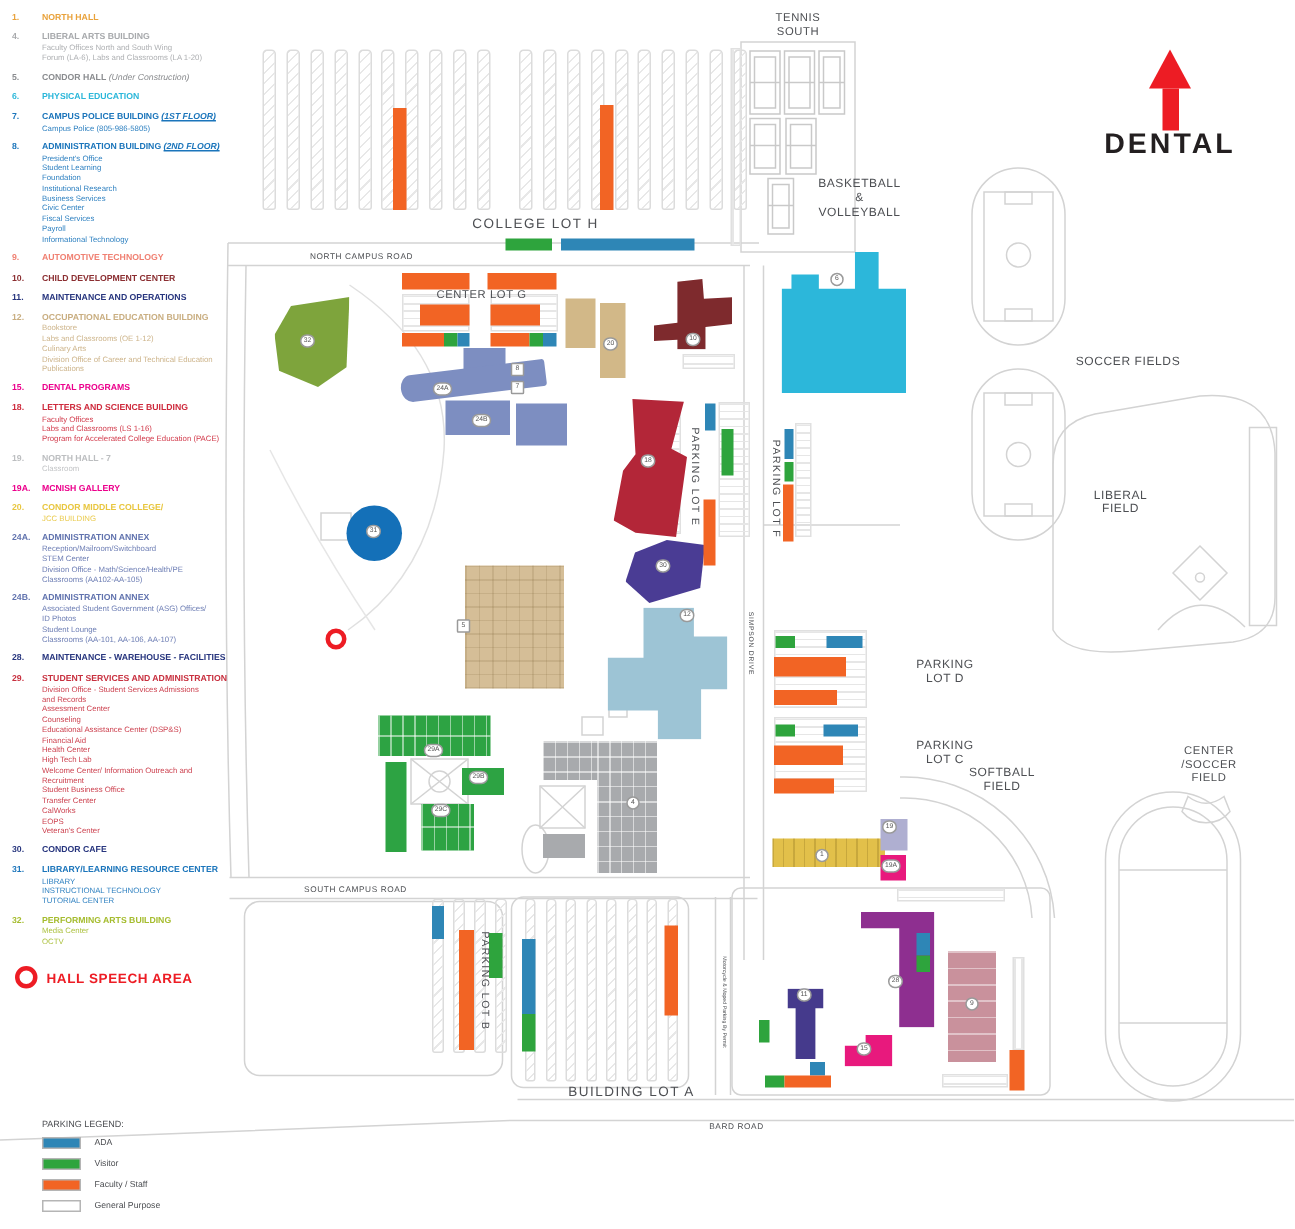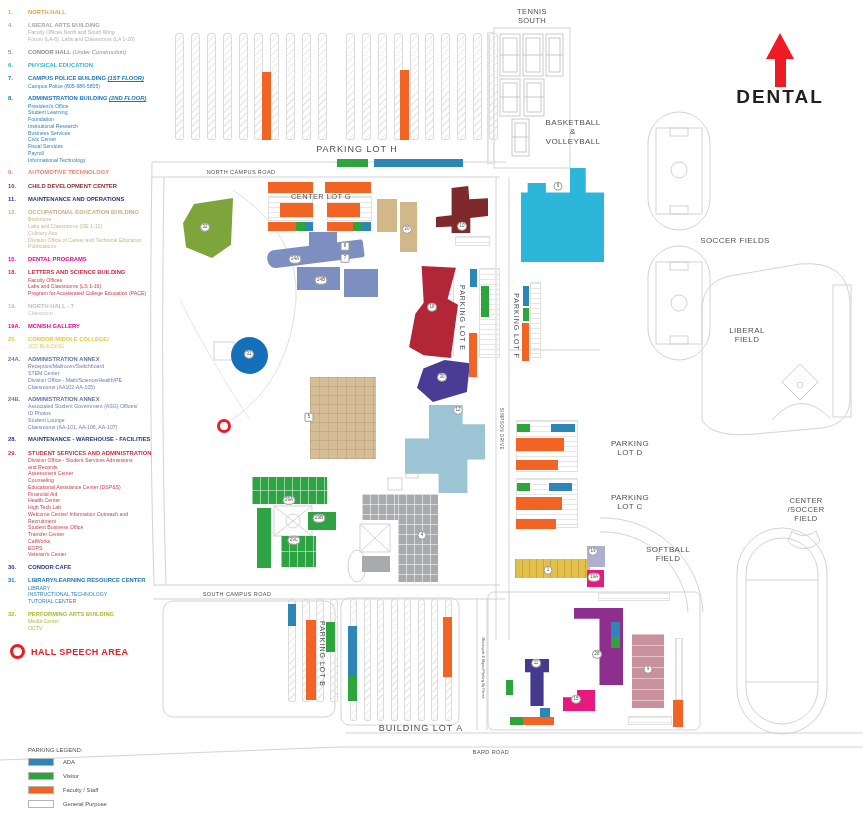--- a/index.html
+++ b/index.html
@@ -304,39 +304,39 @@
       <span class="badge" style="left: 593px; top: 551px;">19</span>
       <span class="badge" style="left: 594px; top: 577px;">19A</span>
       <span class="badge" style="left: 597px; top: 654px;">28</span>
       <span class="badge" style="left: 536px; top: 663px;">11</span>
       <span class="badge" style="left: 576px; top: 699px;">15</span>
       <span class="badge" style="left: 648px; top: 669px;">9</span>
     </div>
 
   <div class="lbl" style="left:532px;top:17px;font-size:7.5px">TENNIS
 SOUTH</div>
-  <div class="lbl" style="left:357px;top:149px;font-size:9px;letter-spacing:1px">PARKING LOT H</div>
+  <div class="lbl" style="left:357px;top:149px;font-size:9px;letter-spacing:1px">COLLEGE LOT H</div>
   <div class="lbl" style="left:241px;top:172px;font-size:5.5px">NORTH CAMPUS ROAD</div>
   <div class="lbl" style="left:321px;top:197px;font-size:7.5px">CENTER LOT G</div>
   <div class="lbl" style="left:573px;top:132px;font-size:8px">BASKETBALL
 &amp;
 VOLLEYBALL</div>
-  <div class="lbl" style="left:735px;top:241px;font-size:8px">SOCCER FIELDS</div>
+  <div class="lbl" style="left:752px;top:241px;font-size:8px">SOCCER FIELDS</div>
   <div class="lbl" style="left:747px;top:335px;font-size:8px">LIBERAL
 FIELD</div>
   <div class="lbl vert" style="left:462px;top:318px;font-size:7px">PARKING LOT E</div>
   <div class="lbl vert" style="left:516px;top:326px;font-size:7px">PARKING LOT F</div>
   <div class="lbl vert" style="left:501px;top:429px;font-size:4.5px;letter-spacing:.5px">SIMPSON DRIVE</div>
   <div class="lbl" style="left:630px;top:448px;font-size:8px">PARKING
 LOT D</div>
   <div class="lbl" style="left:630px;top:502px;font-size:8px">PARKING
 LOT C</div>
   <div class="lbl" style="left:806px;top:510px;font-size:7.5px">CENTER /SOCCER
 FIELD</div>
-  <div class="lbl" style="left:668px;top:554px;font-size:8px">SOFTBALL
+  <div class="lbl" style="left:668px;top:520px;font-size:8px">SOFTBALL
 FIELD</div>
   <div class="lbl" style="left:237px;top:594px;font-size:5.5px">SOUTH CAMPUS ROAD</div>
   <div class="lbl vert" style="left:322px;top:654px;font-size:7px">PARKING LOT B</div>
   <div class="lbl" style="left:421px;top:728px;font-size:9px;letter-spacing:1px">BUILDING LOT A</div>
   <div class="lbl vert" style="left:483px;top:668px;font-size:3.5px;letter-spacing:0">Motorcycle &amp; Moped Parking By Permit</div>
   <div class="lbl" style="left:491px;top:752px;font-size:5.5px">BARD ROAD</div>
 
   <div id="north-arrow">
     <div class="head"></div>
     <div class="stem"></div>

